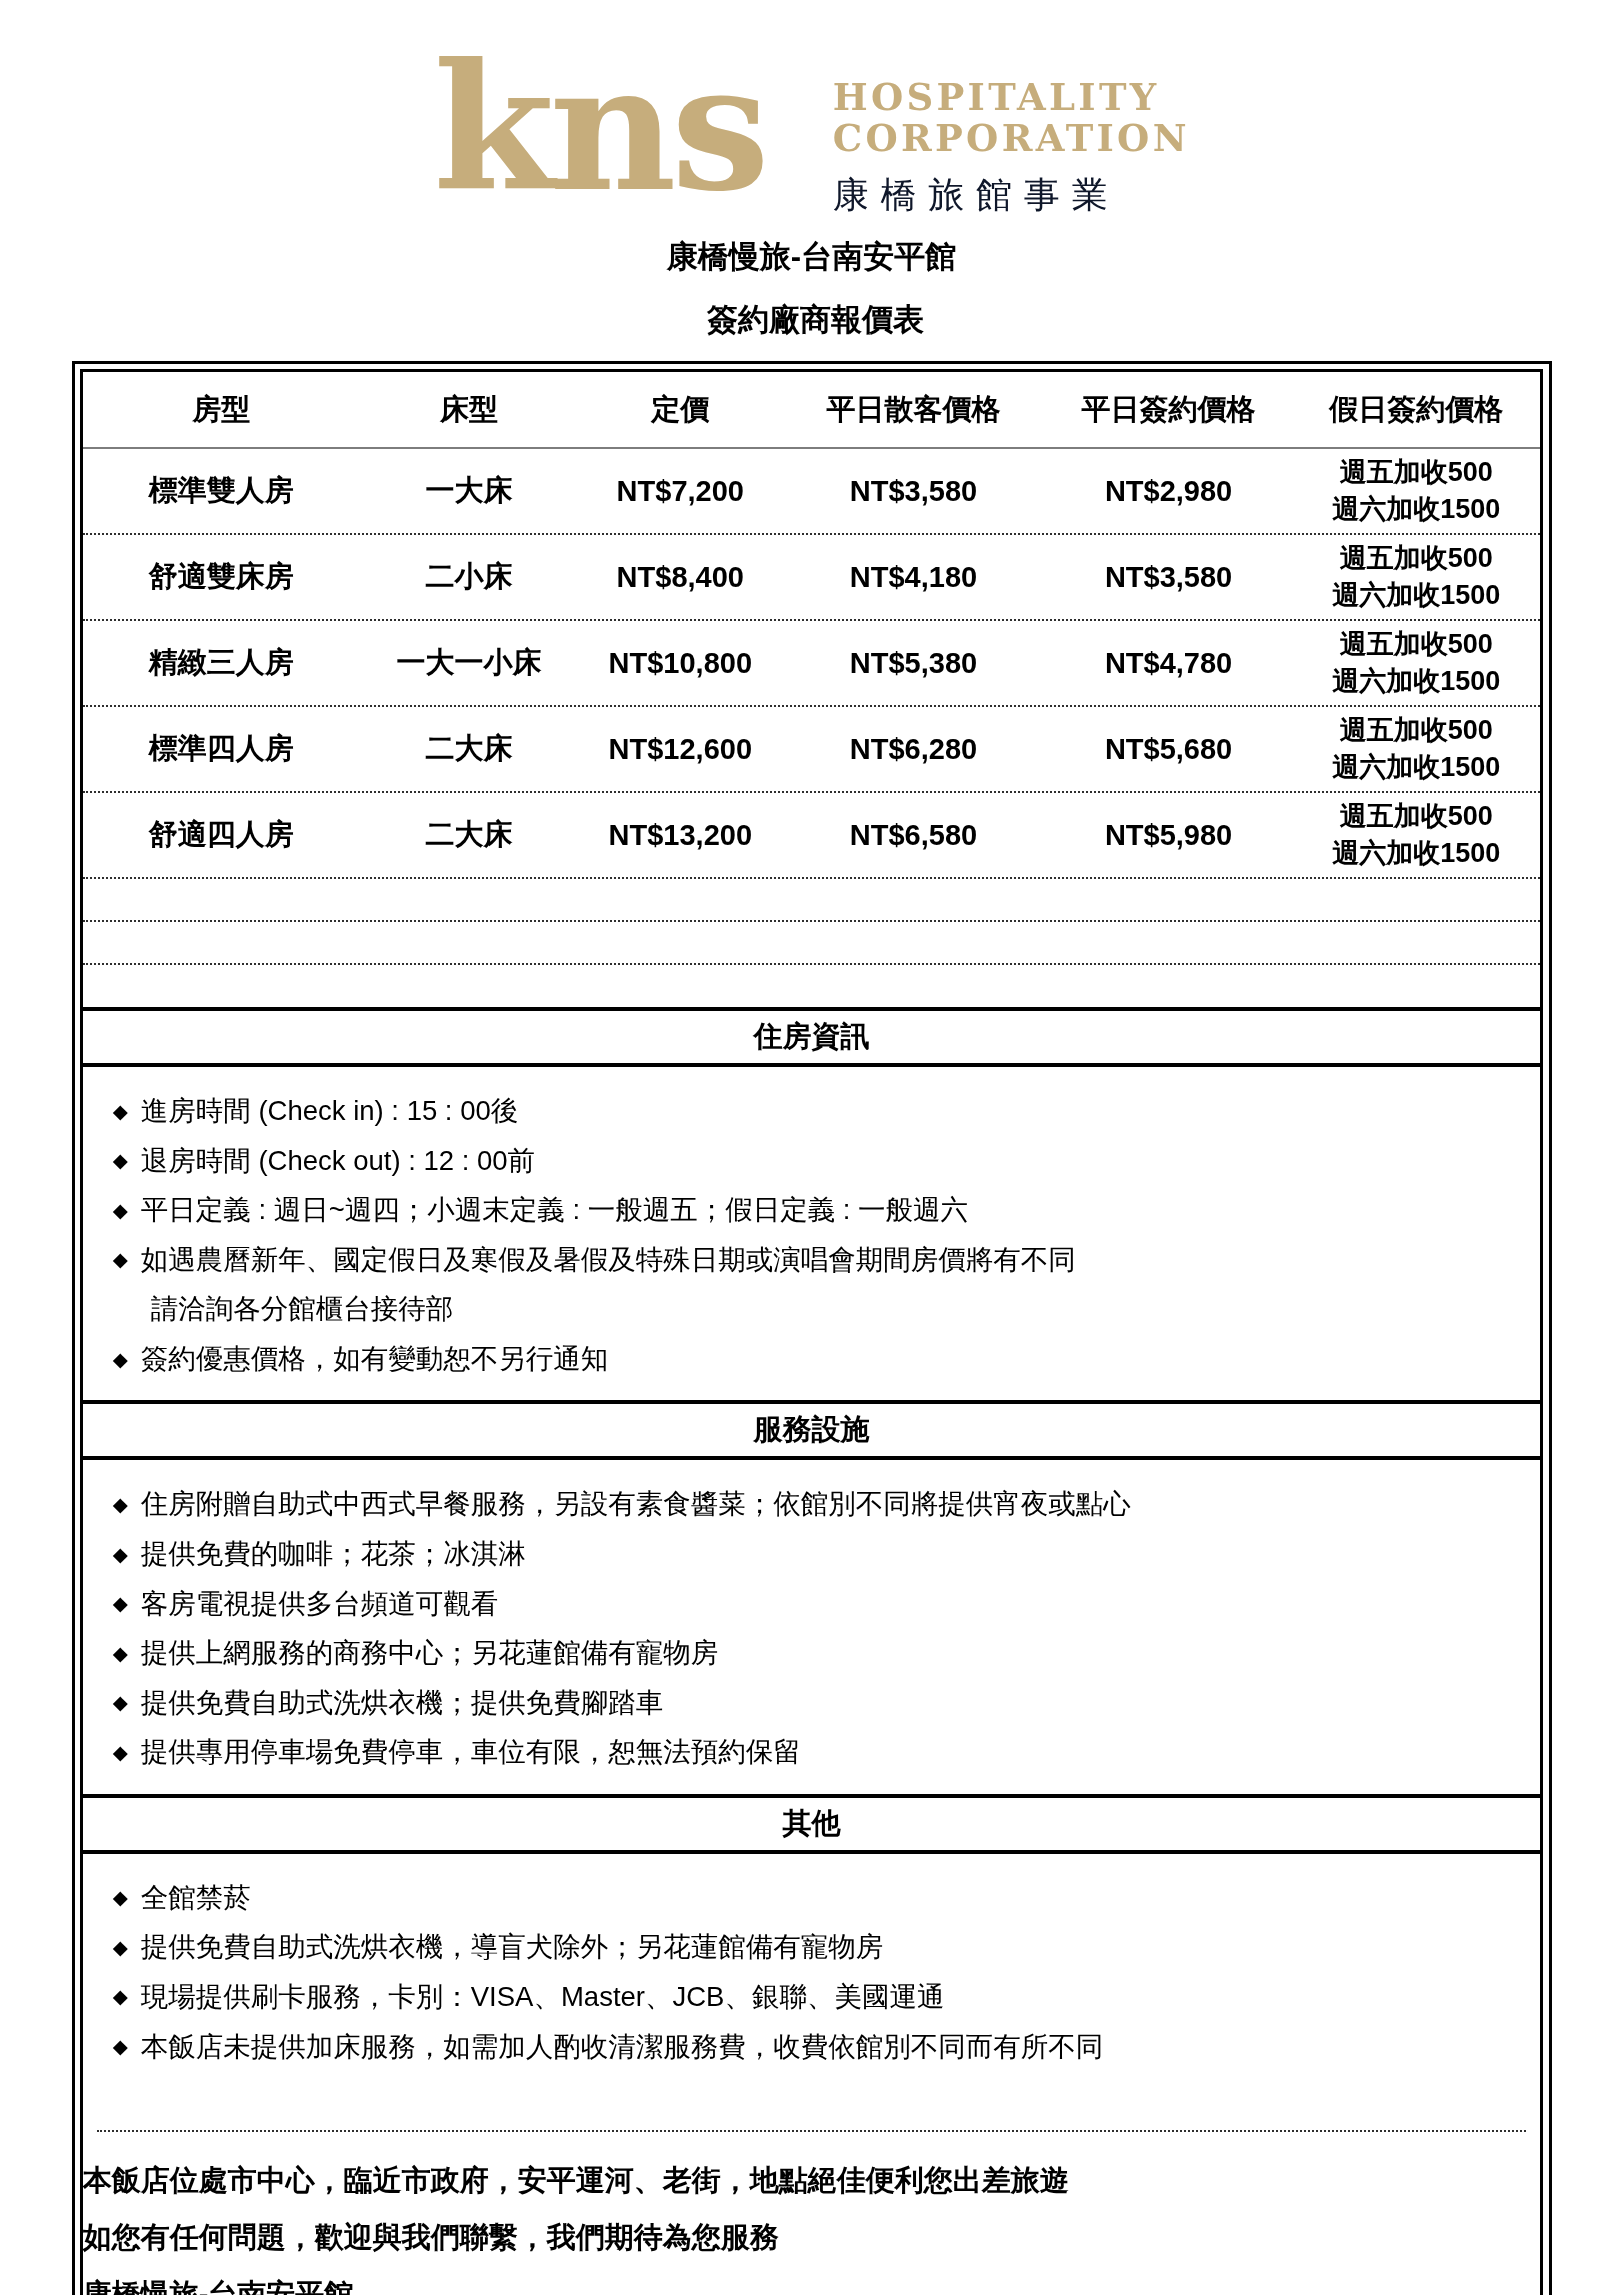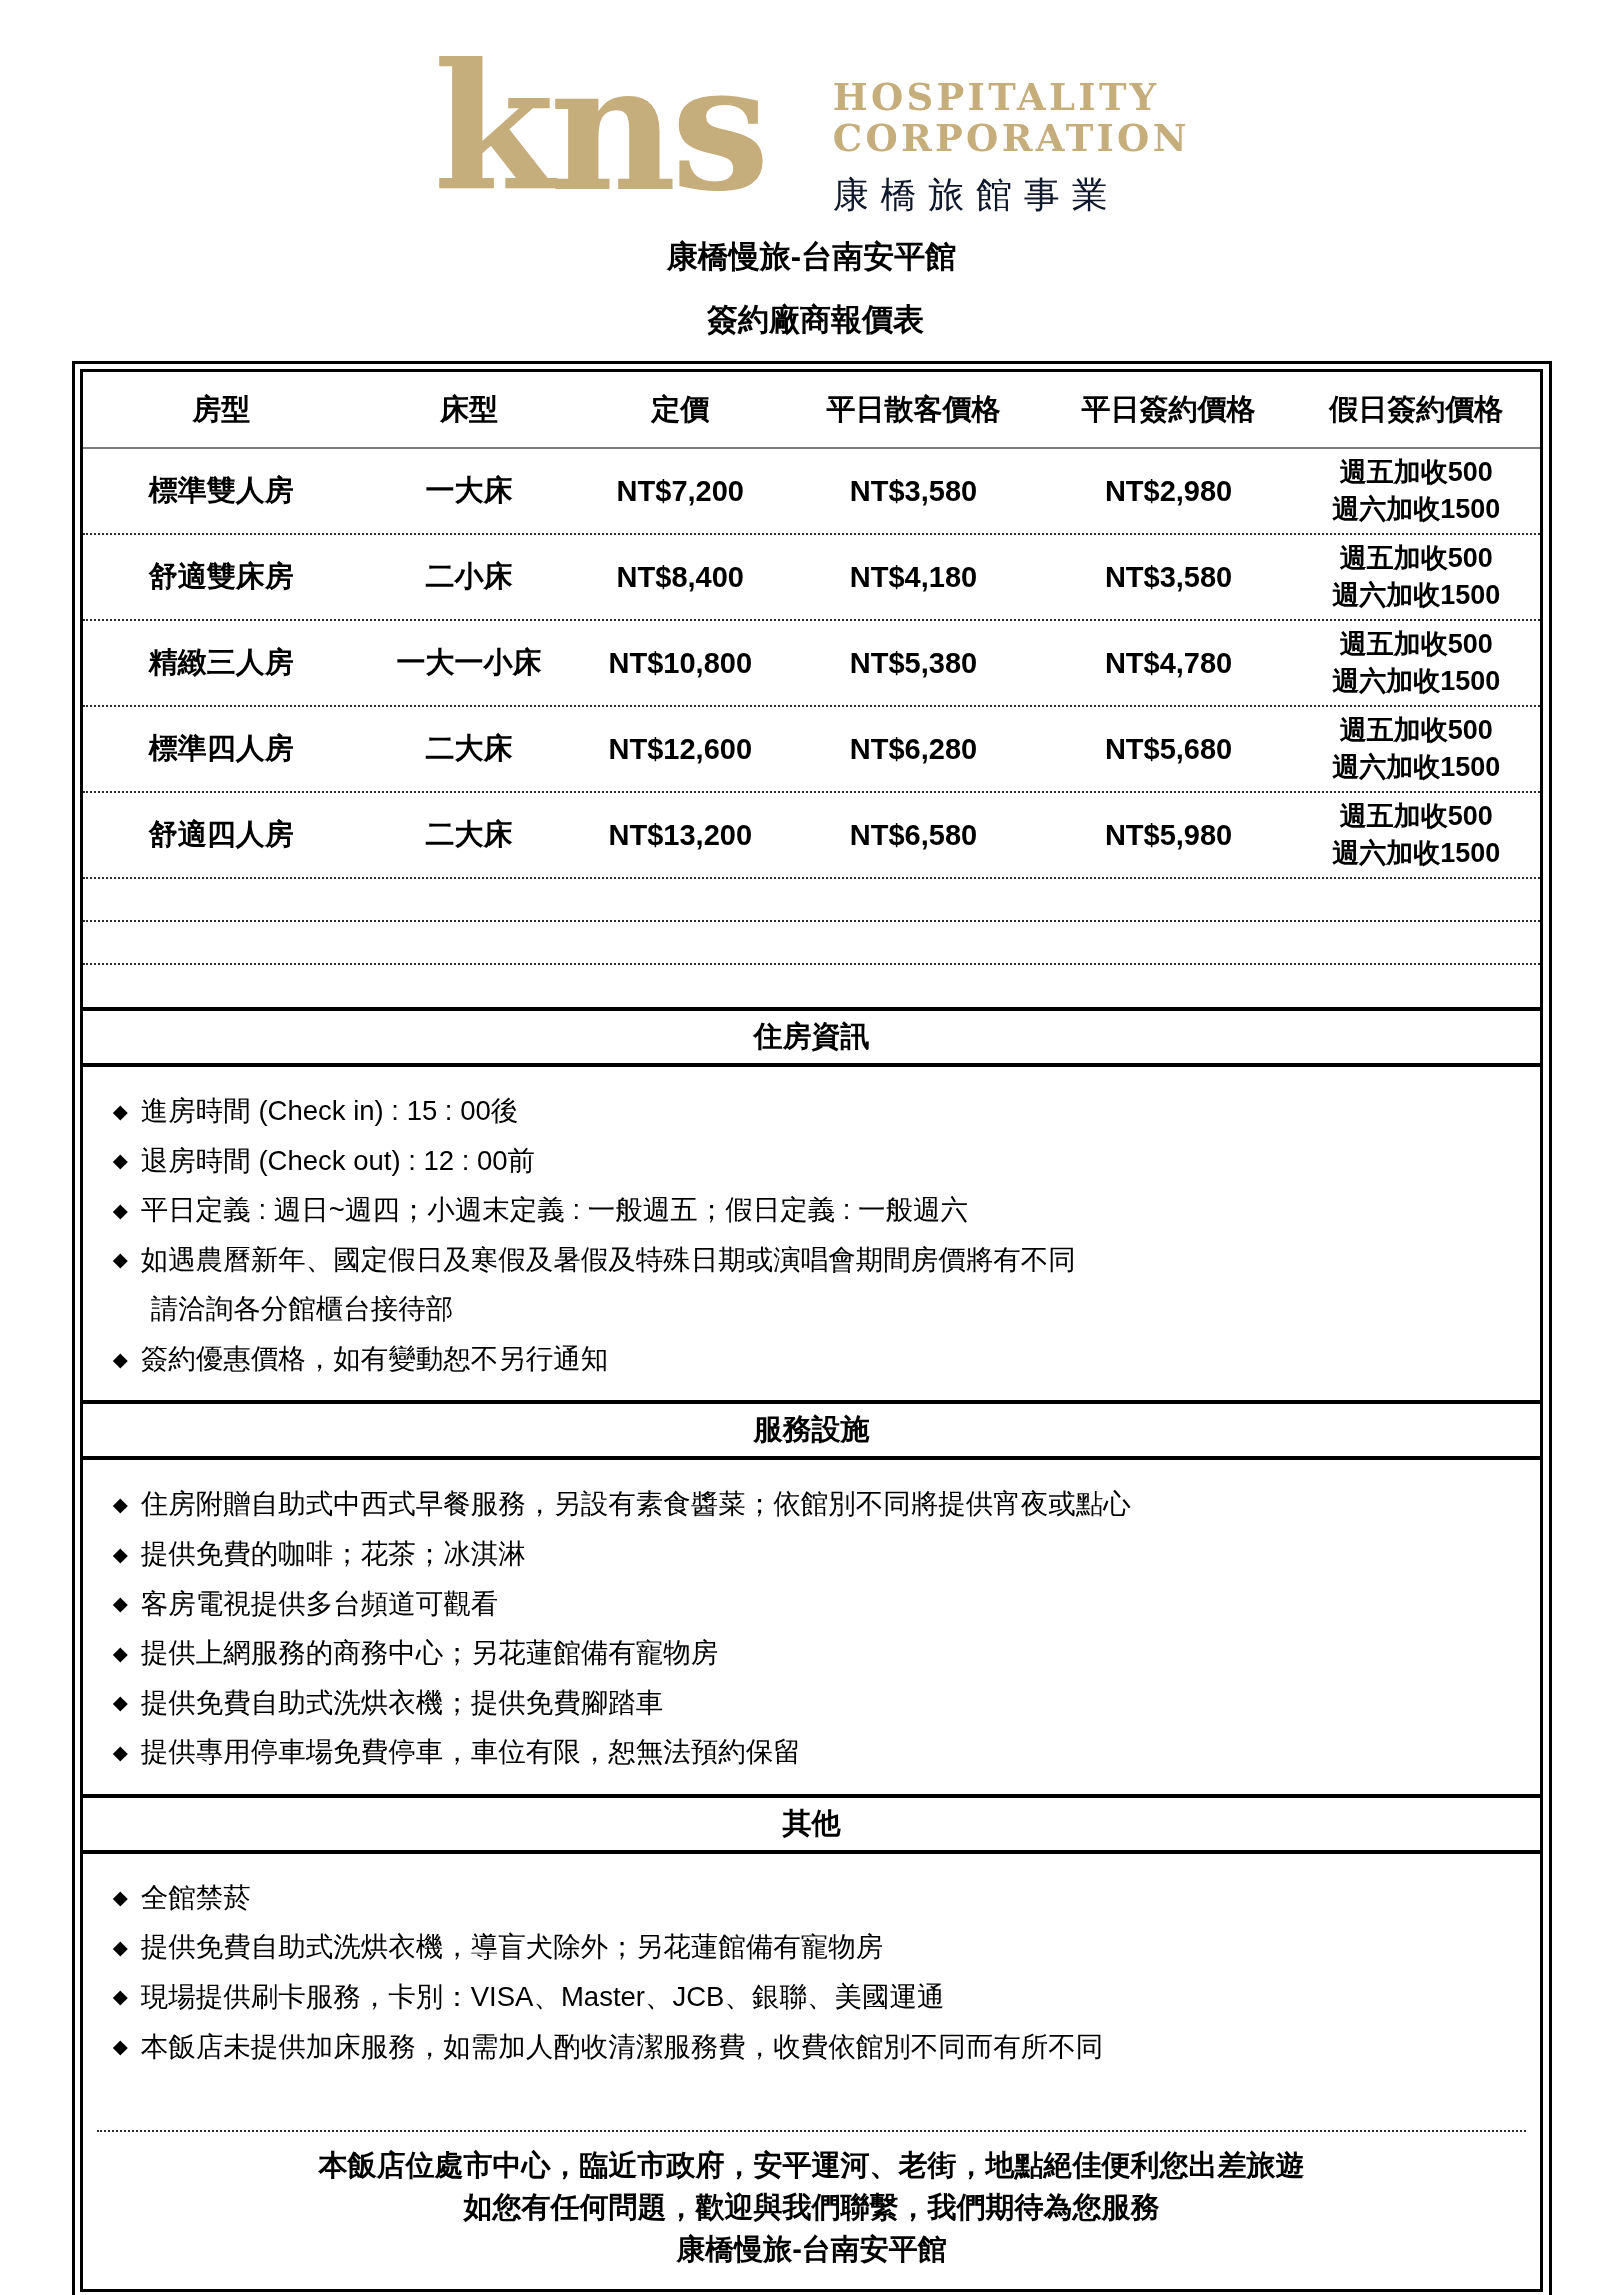--- a/index.html
+++ b/index.html
@@ -80,21 +80,21 @@
   }
   .item .diamond {
     font-size:19.6px; line-height:1; padding-top:6.5px; margin-right:13px;
     flex:0 0 auto;
   }
   .item.cont { padding-left:38px; }
   
   .footer-sep { border-top:2px dotted #2e2e2e; margin:42px 14.4px 0 14.4px; }
   .footer-area { padding:11.8px 0 17px 0; }
   .footer-line {
-    text-align:center; font-size:29px; font-weight:bold; margin:2px 0;
+    font-size:29px; font-weight:bold; margin:17px 0;
   }
 </style>
 </head>
 <body>
 
 <div class="page">
 
   <div class="logo-row">
     <div class="kns-wordmark">kns</div>
     <div class="logo-textblock">

